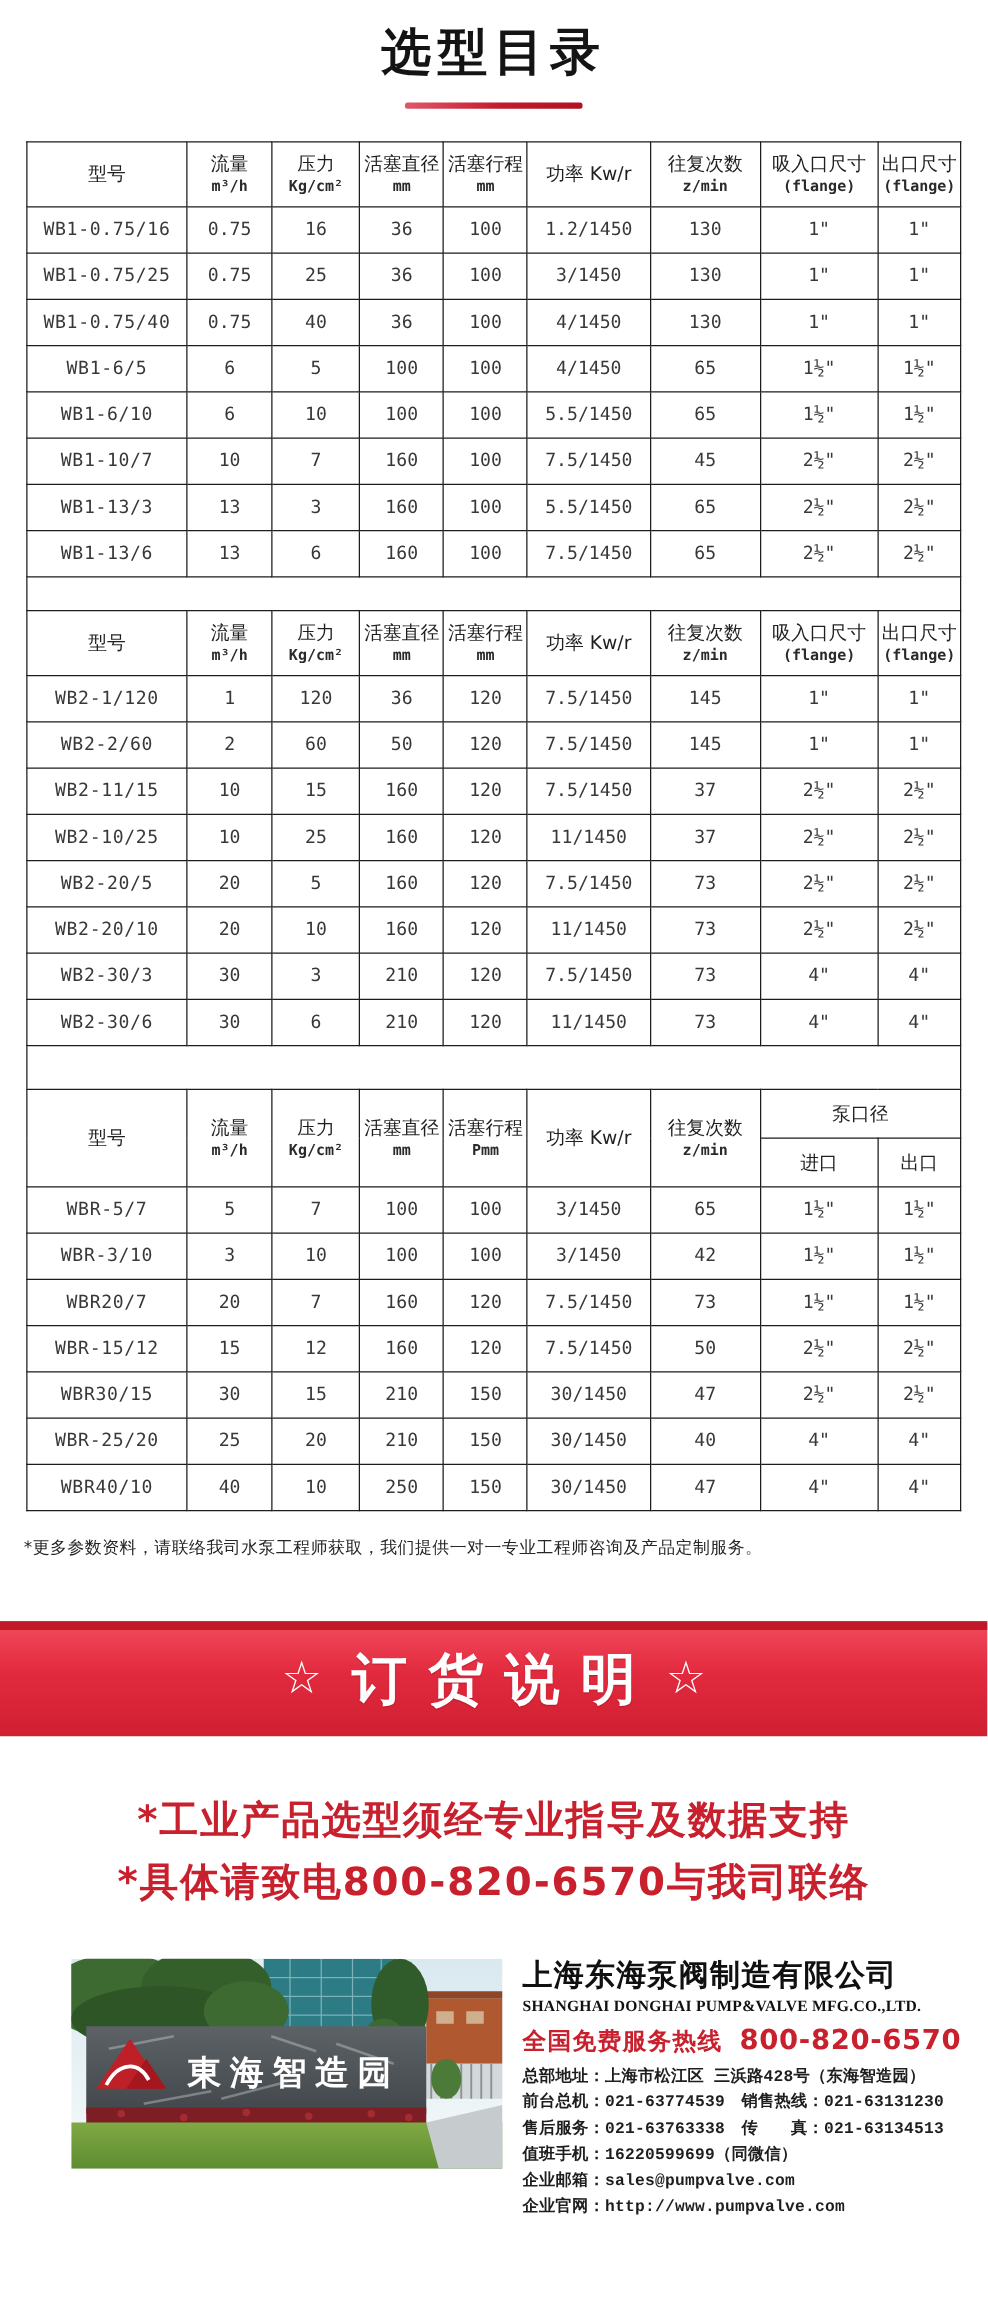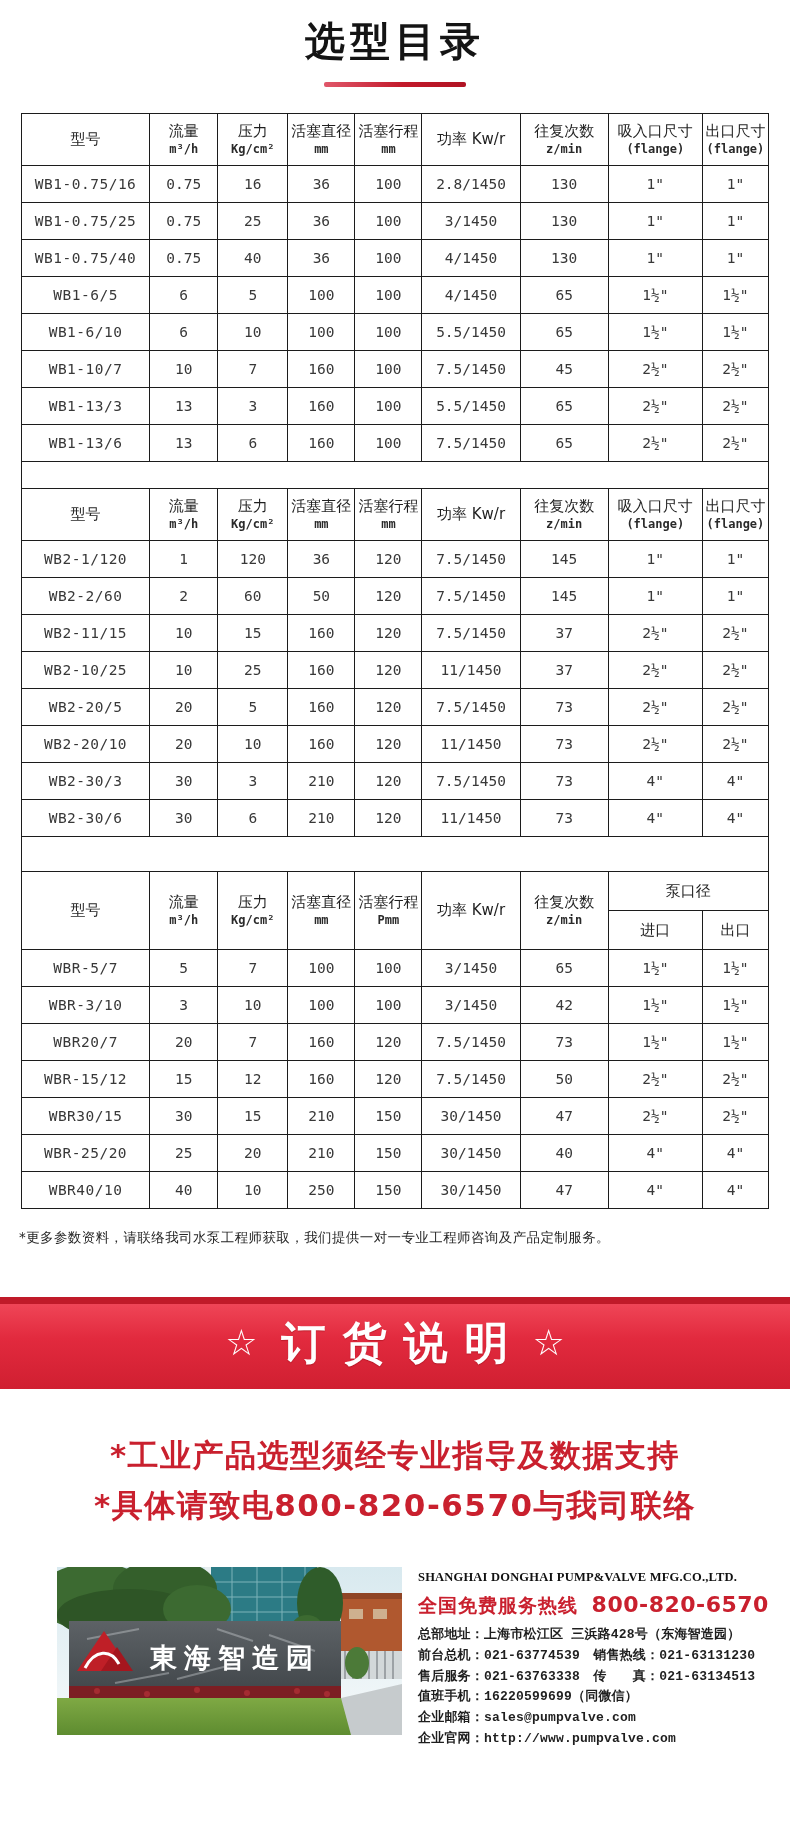--- a/index.html
+++ b/index.html
@@ -75,21 +75,21 @@
   
   .company{display:flex;margin:40px 21px 0;gap:16px;}
   .photo{width:345px;height:133px;flex:none;padding-left:36px;}
   .photo svg{display:block;}
   .info{flex:1;min-width:0;padding-top:0;}
   .info .cn{font-size:24px;font-weight:800;color:#101010;letter-spacing:1px;line-height:1.15;}
   .info .en{
     font-size:12.5px;font-weight:700;color:#111;margin-top:3px;letter-spacing:0.2px;
     font-family:"Liberation Serif","DejaVu Serif",serif;
   }
-  .info .hotline{margin-top:7px;font-weight:800;color:#c9202e;}
+  .info .hotline{margin-top:7px;font-weight:800;color:#c9202e;text-align:right;}
   .hotline .hl-label{font-size:19px;letter-spacing:1px;}
   .hotline .hl-num{font-size:22px;letter-spacing:0.5px;margin-left:8px;}
   .lines{margin-top:6px;}
   .lines div{
     font-size:13px;font-weight:700;color:#1e1e1e;line-height:1.6;
     font-family:Liberation Mono, monospace;letter-spacing:0.2px;
     white-space:nowrap;
   }
 </style>
 </head>
@@ -153,21 +153,21 @@
             </th>
           </tr>
         </thead>
         <tbody>
           <tr>
             <td class="model">WB1-0.75/16</td>
             <td>0.75</td>
             <td>16</td>
             <td>36</td>
             <td>100</td>
-            <td>2.8/1450</td>
+            <td>1.2/1450</td>
             <td>130</td>
             <td>1"</td>
             <td>1"</td>
           </tr>
           <tr>
             <td class="model">WB1-0.75/25</td>
             <td>0.75</td>
             <td>25</td>
             <td>36</td>
             <td>100</td>
@@ -626,20 +626,21 @@
           <circle cx="240" cy="124" r="3" fill="#a42c31"></circle>
             <circle cx="270" cy="127" r="3" fill="#a42c31"></circle>
         </g>
 
         <rect x="0" y="131" width="345" height="37" fill="url(#lawn)"></rect>
         <polygon points="284,131 345,117 345,168 294,168" fill="#c6cbcd"></polygon>
       </svg>
     </div>
 
     <div class="info">
+      <div class="cn">上海东海泵阀制造有限公司</div>
       <div class="en">SHANGHAI DONGHAI PUMP&amp;VALVE MFG.CO.,LTD.</div>
       <div class="hotline">
         <span class="hl-label">全国免费服务热线</span>
         <span class="hl-num">800-820-6570</span>
       </div>
       <div class="lines">
         <div>总部地址：上海市松江区 三浜路428号（东海智造园）</div>
         <div>前台总机：021-63774539　销售热线：021-63131230</div>
         <div>售后服务：021-63763338　传　　真：021-63134513</div>
         <div>值班手机：16220599699（同微信）</div>

